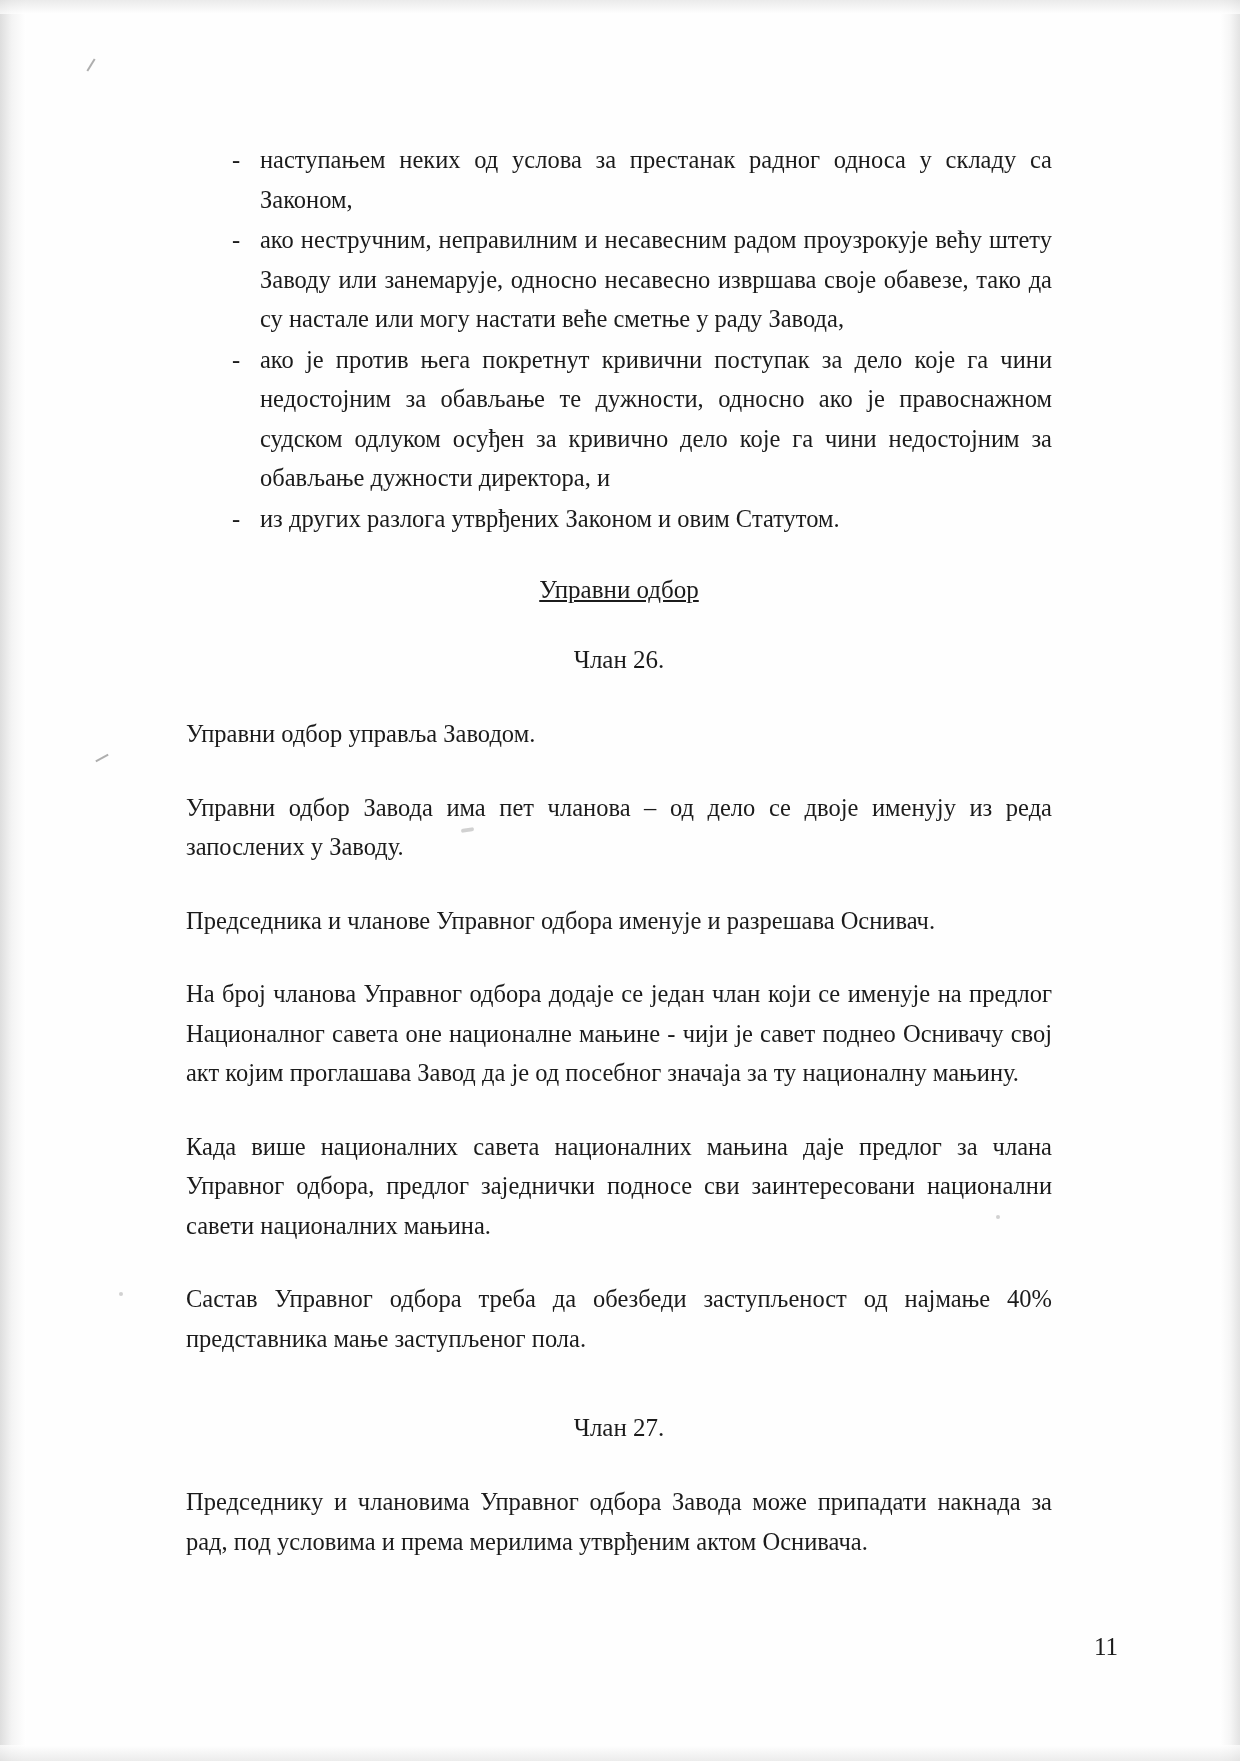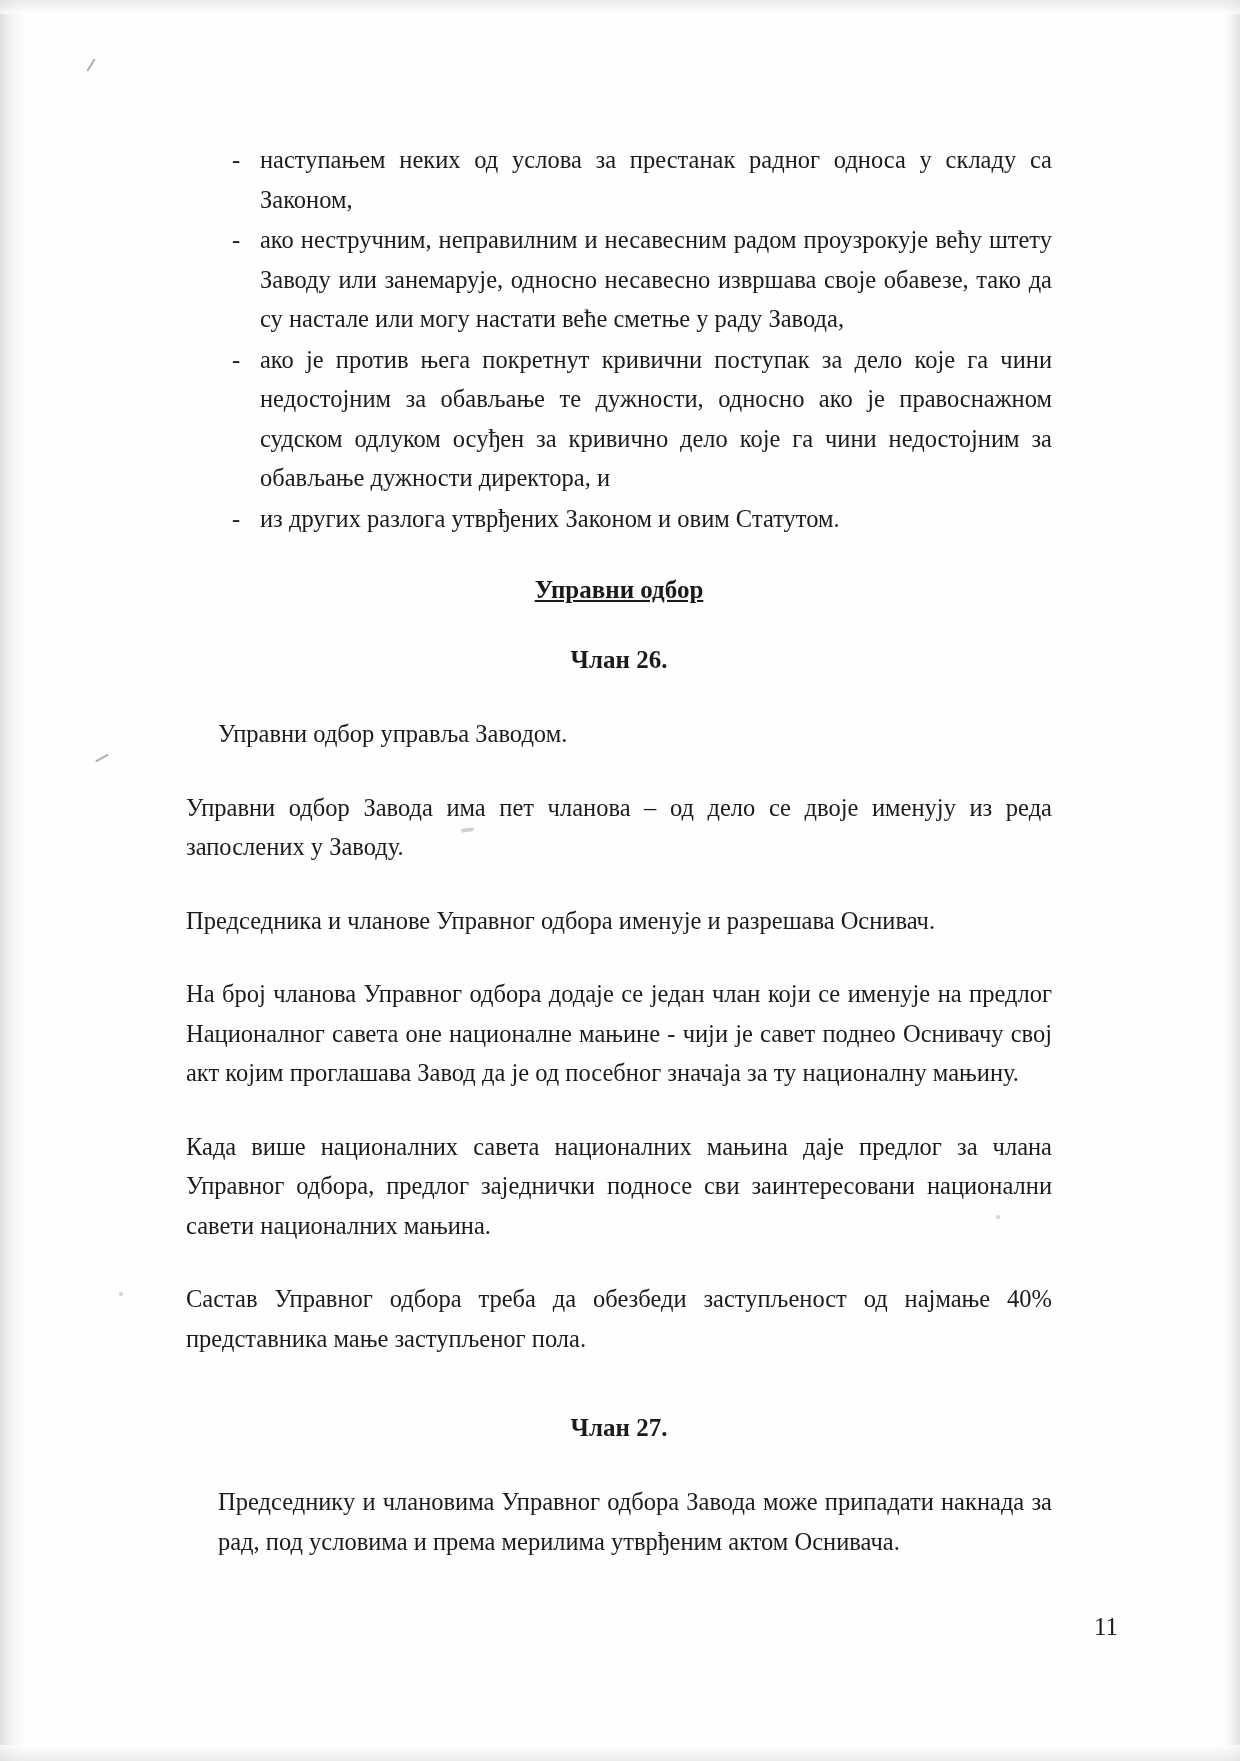--- a/index.html
+++ b/index.html
@@ -78,43 +78,43 @@
   .bullet-item .dash {
     position: absolute;
     left: 46px;
     top: 0;
     font-size: 24.5px;
     line-height: 39.5px;
   }
 
   .heading-center {
     text-align: center;
-    font-weight: bold;
+    font-weight: normal;
     font-size: 25px;
   }
   .heading-underline {
     text-decoration: underline;
   }
   .h-uo { margin-top: 38px; }
   .h-art26 { margin-top: 42px; }
   .h-art27 { margin-top: 56px; }
 
   p.para {
     font-size: 24.5px;
     line-height: 39.5px;
     text-align: justify;
     text-justify: inter-word;
     margin: 34px 0 0 0;
   }
-  p.para.first-after-head { margin-top: 40px; margin-left: 32px; }
+  p.para.first-after-head { margin-top: 40px; }
 
   .page-number {
     position: absolute;
     right: 122px;
-    bottom: 120px;
+    bottom: 100px;
     font-size: 25px;
     font-family: "Liberation Serif", serif;
   }
   .tick {
     position: absolute;
     width: 14px;
     height: 2px;
     background: #9a9a9a;
     opacity: .8;
   }

